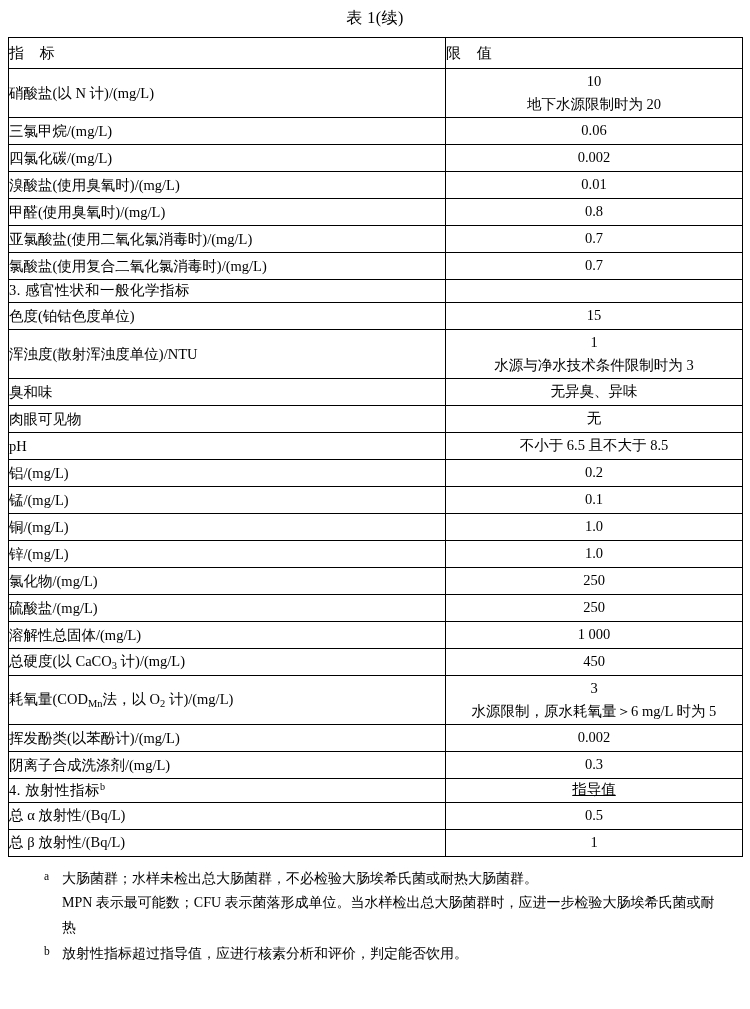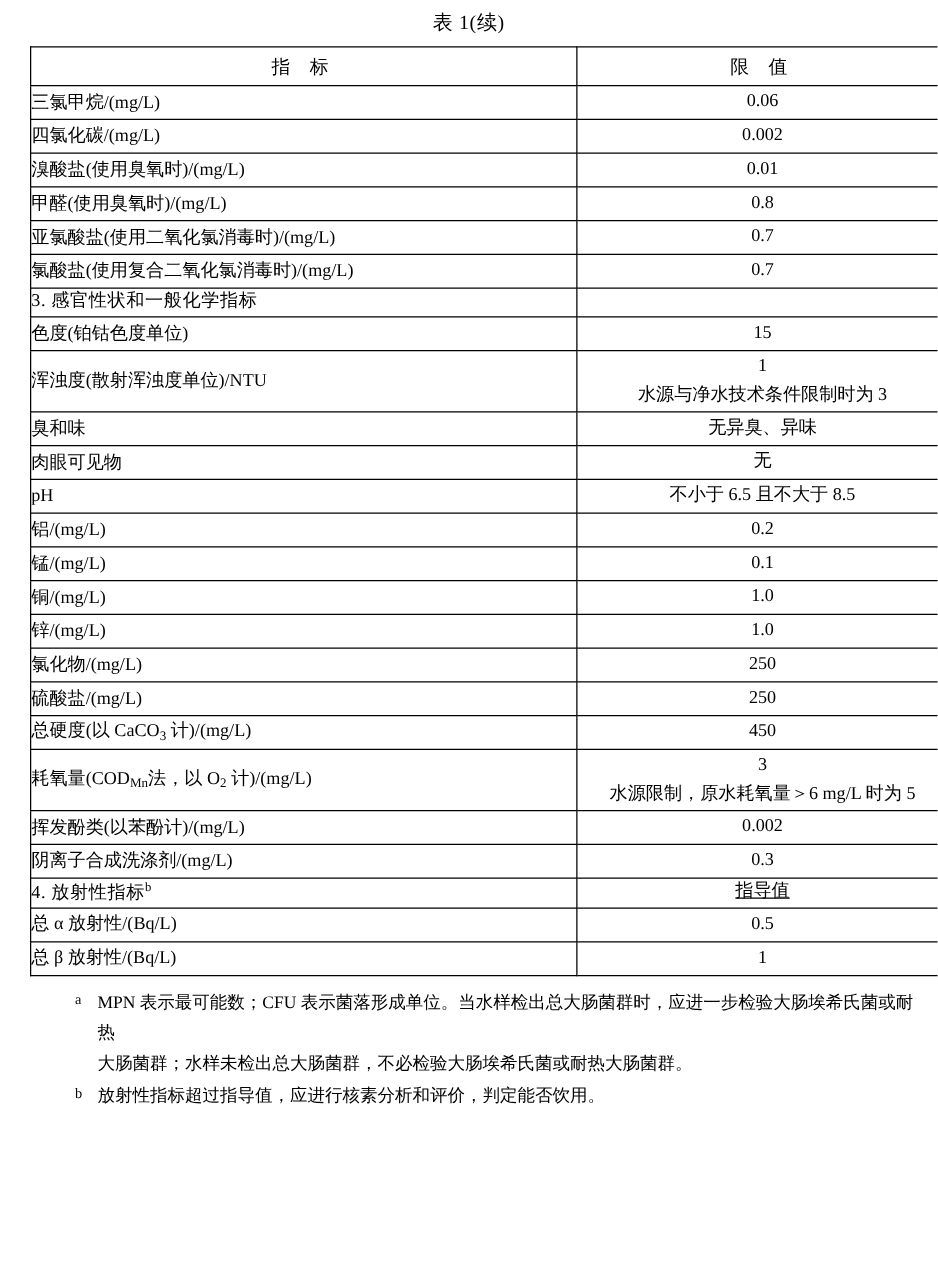--- a/index.html
+++ b/index.html
@@ -12,21 +12,21 @@
     height: 1009px;
     font-family: "Liberation Serif", "DejaVu Serif", serif;
     color: #000000;
     -webkit-font-smoothing: antialiased;
   }
   .page {
     position: relative;
     width: 750px;
     height: 1009px;
     box-sizing: border-box;
-    padding: 0 24px;
+    padding: 0 8px;
   }
   .table-caption {
     text-align: center;
     font-size: 16px;
     padding-top: 8px;
     padding-bottom: 8px;
     letter-spacing: 0.5px;
   }
   table.main {
     width: 734px;
@@ -37,21 +37,20 @@
   }
   table.main td {
     border: 1px solid #000;
     padding: 0;
     vertical-align: middle;
   }
   .col-a { width: 437px; }
   .col-b { width: 297px; }
 
   .hdr td {
-    text-align: center;
     height: 30px;
     font-size: 15px;
     letter-spacing: 6px;
     padding-left: 6px;
   }
   .cell-ind {
     padding: 6px 0 6px 18px;
     line-height: 1.55;
     min-height: 22px;
   }
@@ -119,20 +118,27 @@
   <table class="main">
     <colgroup>
       <col class="col-a">
       <col class="col-b">
     </colgroup>
     <tbody>
       <tr class="hdr">
         <td>指  标</td>
         <td>限  值</td>
       </tr>
+    <tr class="row-two">
+          <td class="cell-ind">硝酸盐(以 N 计)/(mg/L)</td>
+          <td class="cell-val">
+            <span class="v-main">10</span>
+            <span class="v-sub">地下水源限制时为 20</span>
+          </td>
+        </tr>
         <tr class="row-one">
           <td class="cell-ind">三氯甲烷/(mg/L)</td>
           <td class="cell-val">0.06</td>
         </tr>
         <tr class="row-one">
           <td class="cell-ind">四氯化碳/(mg/L)</td>
           <td class="cell-val">0.002</td>
         </tr>
         <tr class="row-one">
           <td class="cell-ind">溴酸盐(使用臭氧时)/(mg/L)</td>
@@ -195,20 +201,24 @@
         </tr>
         <tr class="row-one">
           <td class="cell-ind">氯化物/(mg/L)</td>
           <td class="cell-val">250</td>
         </tr>
         <tr class="row-one">
           <td class="cell-ind">硫酸盐/(mg/L)</td>
           <td class="cell-val">250</td>
         </tr>
         <tr class="row-one">
+          <td class="cell-ind">溶解性总固体/(mg/L)</td>
+          <td class="cell-val">1 000</td>
+        </tr>
+        <tr class="row-one">
           <td class="cell-ind">总硬度(以 CaCO<sub>3</sub> 计)/(mg/L)</td>
           <td class="cell-val">450</td>
         </tr>
         <tr class="row-two">
           <td class="cell-ind">耗氧量(COD<sub>Mn</sub>法，以 O<sub>2</sub> 计)/(mg/L)</td>
           <td class="cell-val">
             <span class="v-main">3</span>
             <span class="v-sub">水源限制，原水耗氧量＞6 mg/L 时为 5</span>
           </td>
         </tr>
@@ -232,22 +242,22 @@
           <td class="cell-ind">总 β 放射性/(Bq/L)</td>
           <td class="cell-val">1</td>
         </tr>
       </tbody>
   </table>
 
   <div class="notes">
       <div class="note">
         <span class="mark">a</span>
         <span class="body">
+          <span class="indent-line">大肠菌群；水样未检出总大肠菌群，不必检验大肠埃希氏菌或耐热大肠菌群。</span>
           <span class="indent-line">MPN 表示最可能数；CFU 表示菌落形成单位。当水样检出总大肠菌群时，应进一步检验大肠埃希氏菌或耐热</span>
-          <span class="indent-line">大肠菌群；水样未检出总大肠菌群，不必检验大肠埃希氏菌或耐热大肠菌群。</span>
         </span>
       </div>
       <div class="note">
         <span class="mark">b</span>
         <span class="body">
           <span class="indent-line">放射性指标超过指导值，应进行核素分析和评价，判定能否饮用。</span>
         </span>
       </div>
     </div>
 

